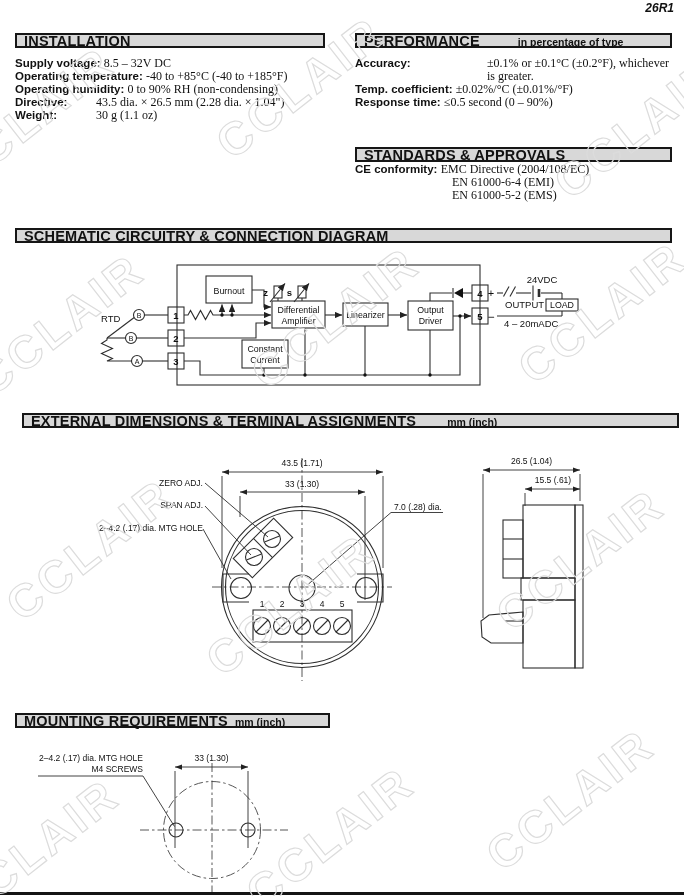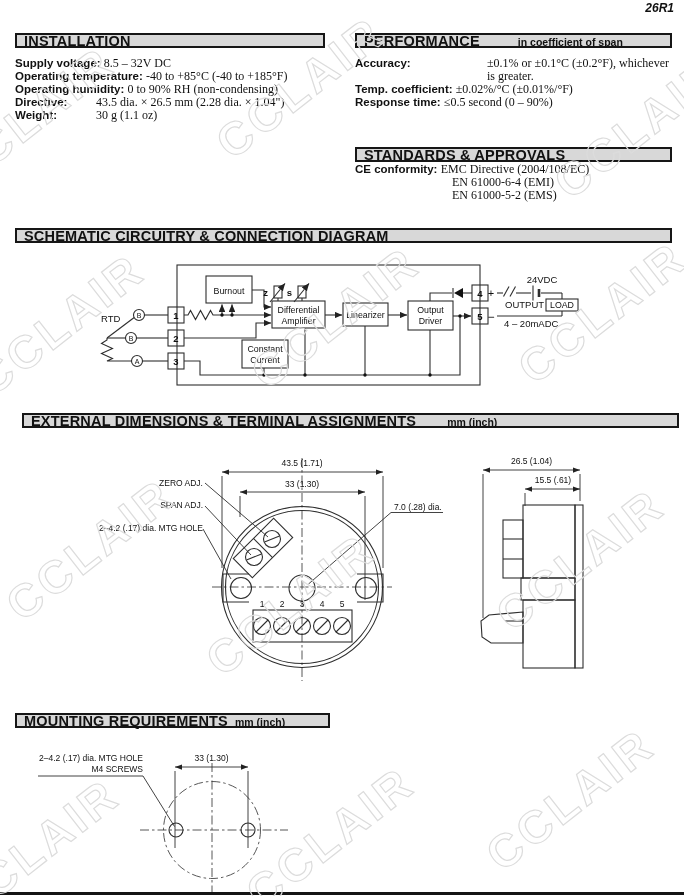--- a/index.html
+++ b/index.html
@@ -51,21 +51,21 @@
   <div class="spec-block" style="left:15px;top:57px;width:325px;">
     <div class="spec-row"><span class="spec-label">Supply voltage</span><span class="spec-value">8.5 – 32V DC</span></div>
     <div class="spec-row"><span class="spec-label">Operating temperature</span><span class="spec-value">-40 to +85°C (-40 to +185°F)</span></div>
     <div class="spec-row"><span class="spec-label">Operating humidity</span><span class="spec-value">0 to 90% RH (non-condensing)</span></div>
     <div class="spec-row row-tab"><span class="spec-label">Directive</span><span class="spec-value">43.5 dia. × 26.5 mm (2.28 dia. × 1.04")</span></div>
     <div class="spec-row row-tab"><span class="spec-label">Weight</span><span class="spec-value">30 g (1.1 oz)</span></div>
   </div>
 
   <div class="section-h" style="left:355px;top:33px;width:317px;gap:38px;">
     <span class="h-main">PERFORMANCE</span>
-    <span class="h-sub">in coefficient of span</span>
+    <span class="h-sub">in percentage of type</span>
   </div>
   <div class="spec-block" style="left:355px;top:57px;width:322px;">
     <div class="spec-row acc-row">
         <span class="spec-label">Accuracy</span>
         <span class="spec-value">±0.1% or ±0.1°C (±0.2°F), whichever is greater.</span>
       </div>
     <div class="spec-row"><span class="spec-label">Temp. coefficient</span><span class="spec-value">±0.02%/°C (±0.01%/°F)</span></div>
     <div class="spec-row"><span class="spec-label">Response time</span><span class="spec-value">≤0.5 second (0 – 90%)</span></div>
   </div>
 

